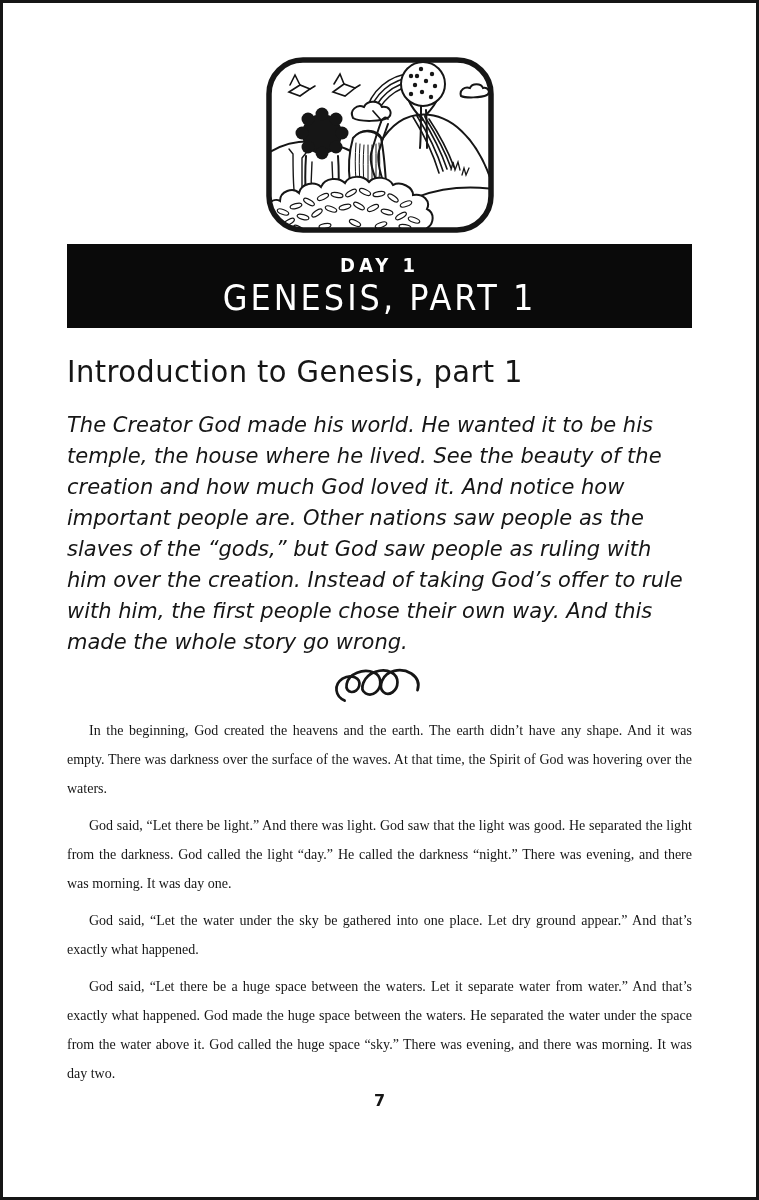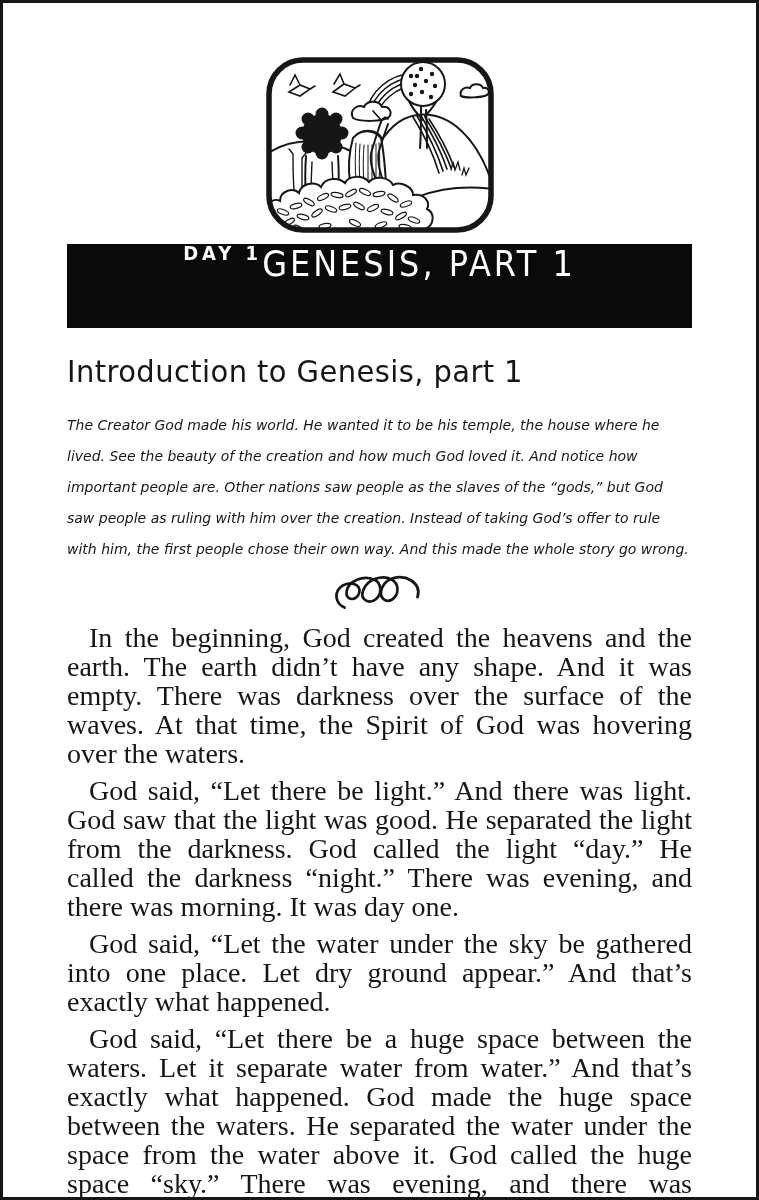--- a/index.html
+++ b/index.html
@@ -11,21 +11,21 @@
     background:var(--paper);
     border:3px solid var(--ink);
     padding:53px 64px 0 64px;
     overflow:hidden;
     color:var(--ink);
   }
   .illustration { display:block; margin:0 auto; }
   .banner {
     margin-top:10px; height:84px;
     background:var(--banner_bg);
-    display:flex; justify-content:center;
+    display:flex; flex-direction:column; align-items:center; justify-content:center;
     color:var(--banner_text);
     font-family:"DejaVu Sans", sans-serif;
   }
   .banner .kicker {
     font-size:18px; letter-spacing:4px; font-weight:bold;
     transform:scaleY(1.05);
   }
   .banner .title {
     font-size:32px; letter-spacing:3px; font-weight:normal;
     transform:scaleY(1.12); margin-top:3px;
@@ -34,28 +34,28 @@
     margin-top:24px;
     font-family:"DejaVu Sans", sans-serif;
     font-size:29px; font-weight:normal; letter-spacing:0.4px;
     line-height:40px;
     transform:scaleY(1.05); transform-origin:left center;
   }
   .intro {
     margin-top:18px;
     font-family:"DejaVu Sans", sans-serif;
     font-style:italic;
-    font-size:14px; line-height:31px;
+    font-size:21px; line-height:31px;
     text-align:left;
   }
   .divider { display:block; margin:6px auto 0 auto; }
   .body-text p {
     margin-top:8px;
     font-family:"Liberation Serif", serif;
-    font-size:28px; line-height:29px;
+    font-size:14px; line-height:29px;
     text-align:justify; text-indent:22px;
     hyphens:auto; -webkit-hyphens:auto;
   }
   .page-number {
     margin-top:3px; text-align:center;
     font-family:"DejaVu Sans", sans-serif;
     font-size:16px; font-weight:bold;
   }
   svg .ink { stroke:var(--ink); }
 </style>

